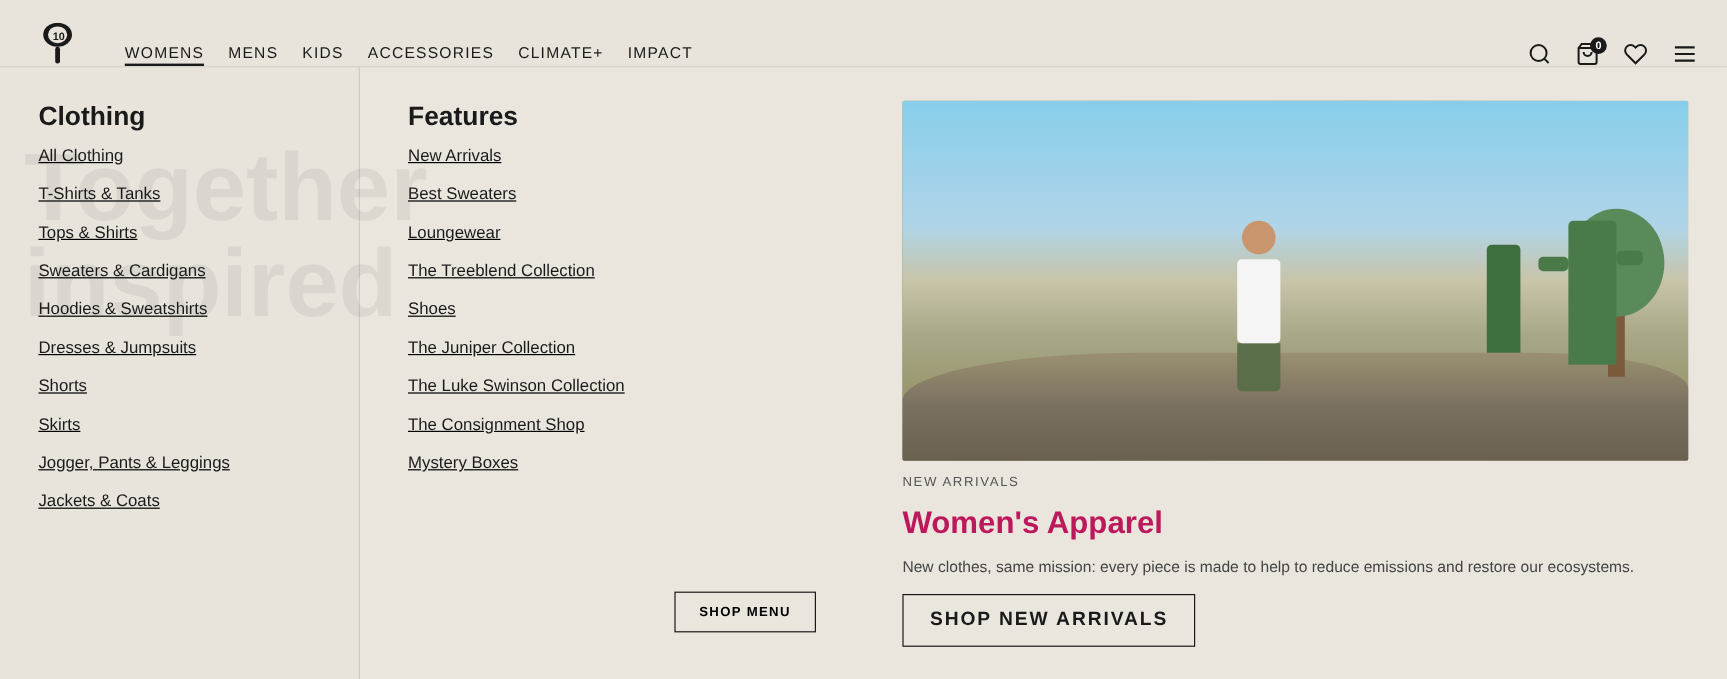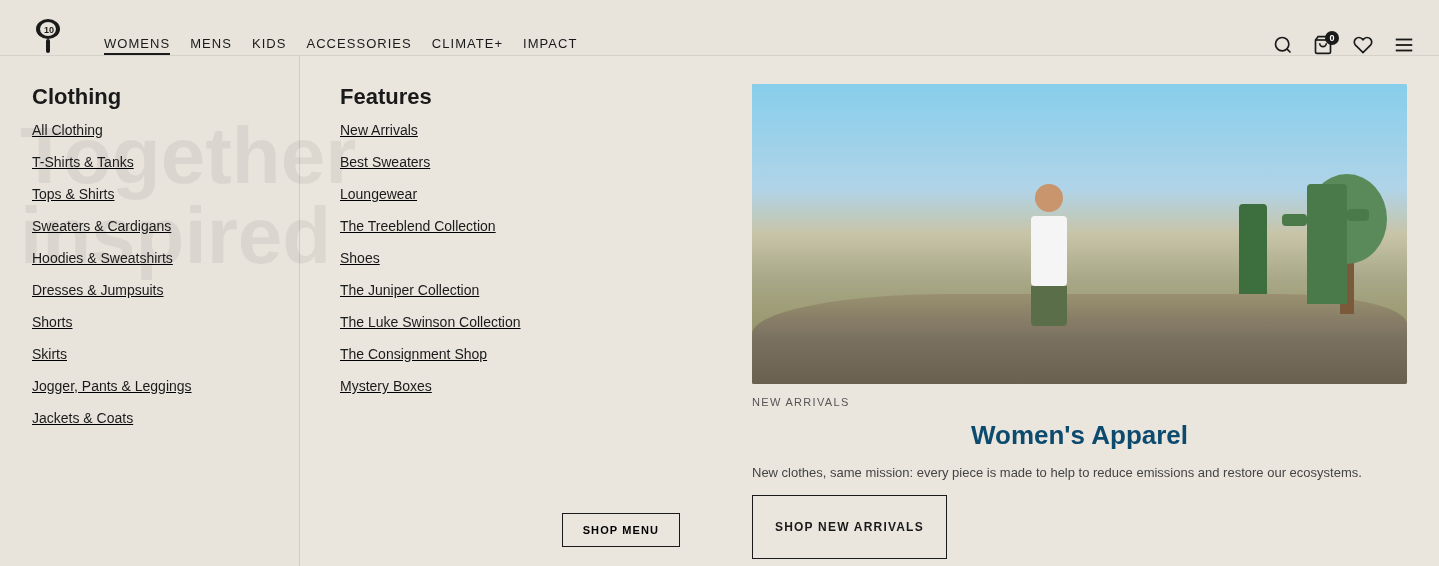--- a/index.html
+++ b/index.html
@@ -263,34 +263,33 @@
     .editorial-label {
       font-size: 11px;
       letter-spacing: 0.12em;
       text-transform: uppercase;
       color: #555;
       font-weight: 500;
     }
     .editorial-title {
       font-size: 26px;
       font-weight: 700;
-      color: #0c4a6e;
+      color: #be185d;
       line-height: 1.2;
-      text-align: center;
     }
     .editorial-desc {
       font-size: 13px;
       color: #444;
       line-height: 1.5;
     }
     .cta-btn {
       display: inline-block;
       border: 1.5px solid #1a1a1a;
-      padding: 24px 22px;
-      font-size: 12px;
+      padding: 12px 22px;
+      font-size: 16px;
       letter-spacing: 0.1em;
       text-transform: uppercase;
       font-weight: 700;
       background: transparent;
       cursor: pointer;
       width: fit-content;
       text-decoration: none;
       color: #1a1a1a;
     }
   </style>

